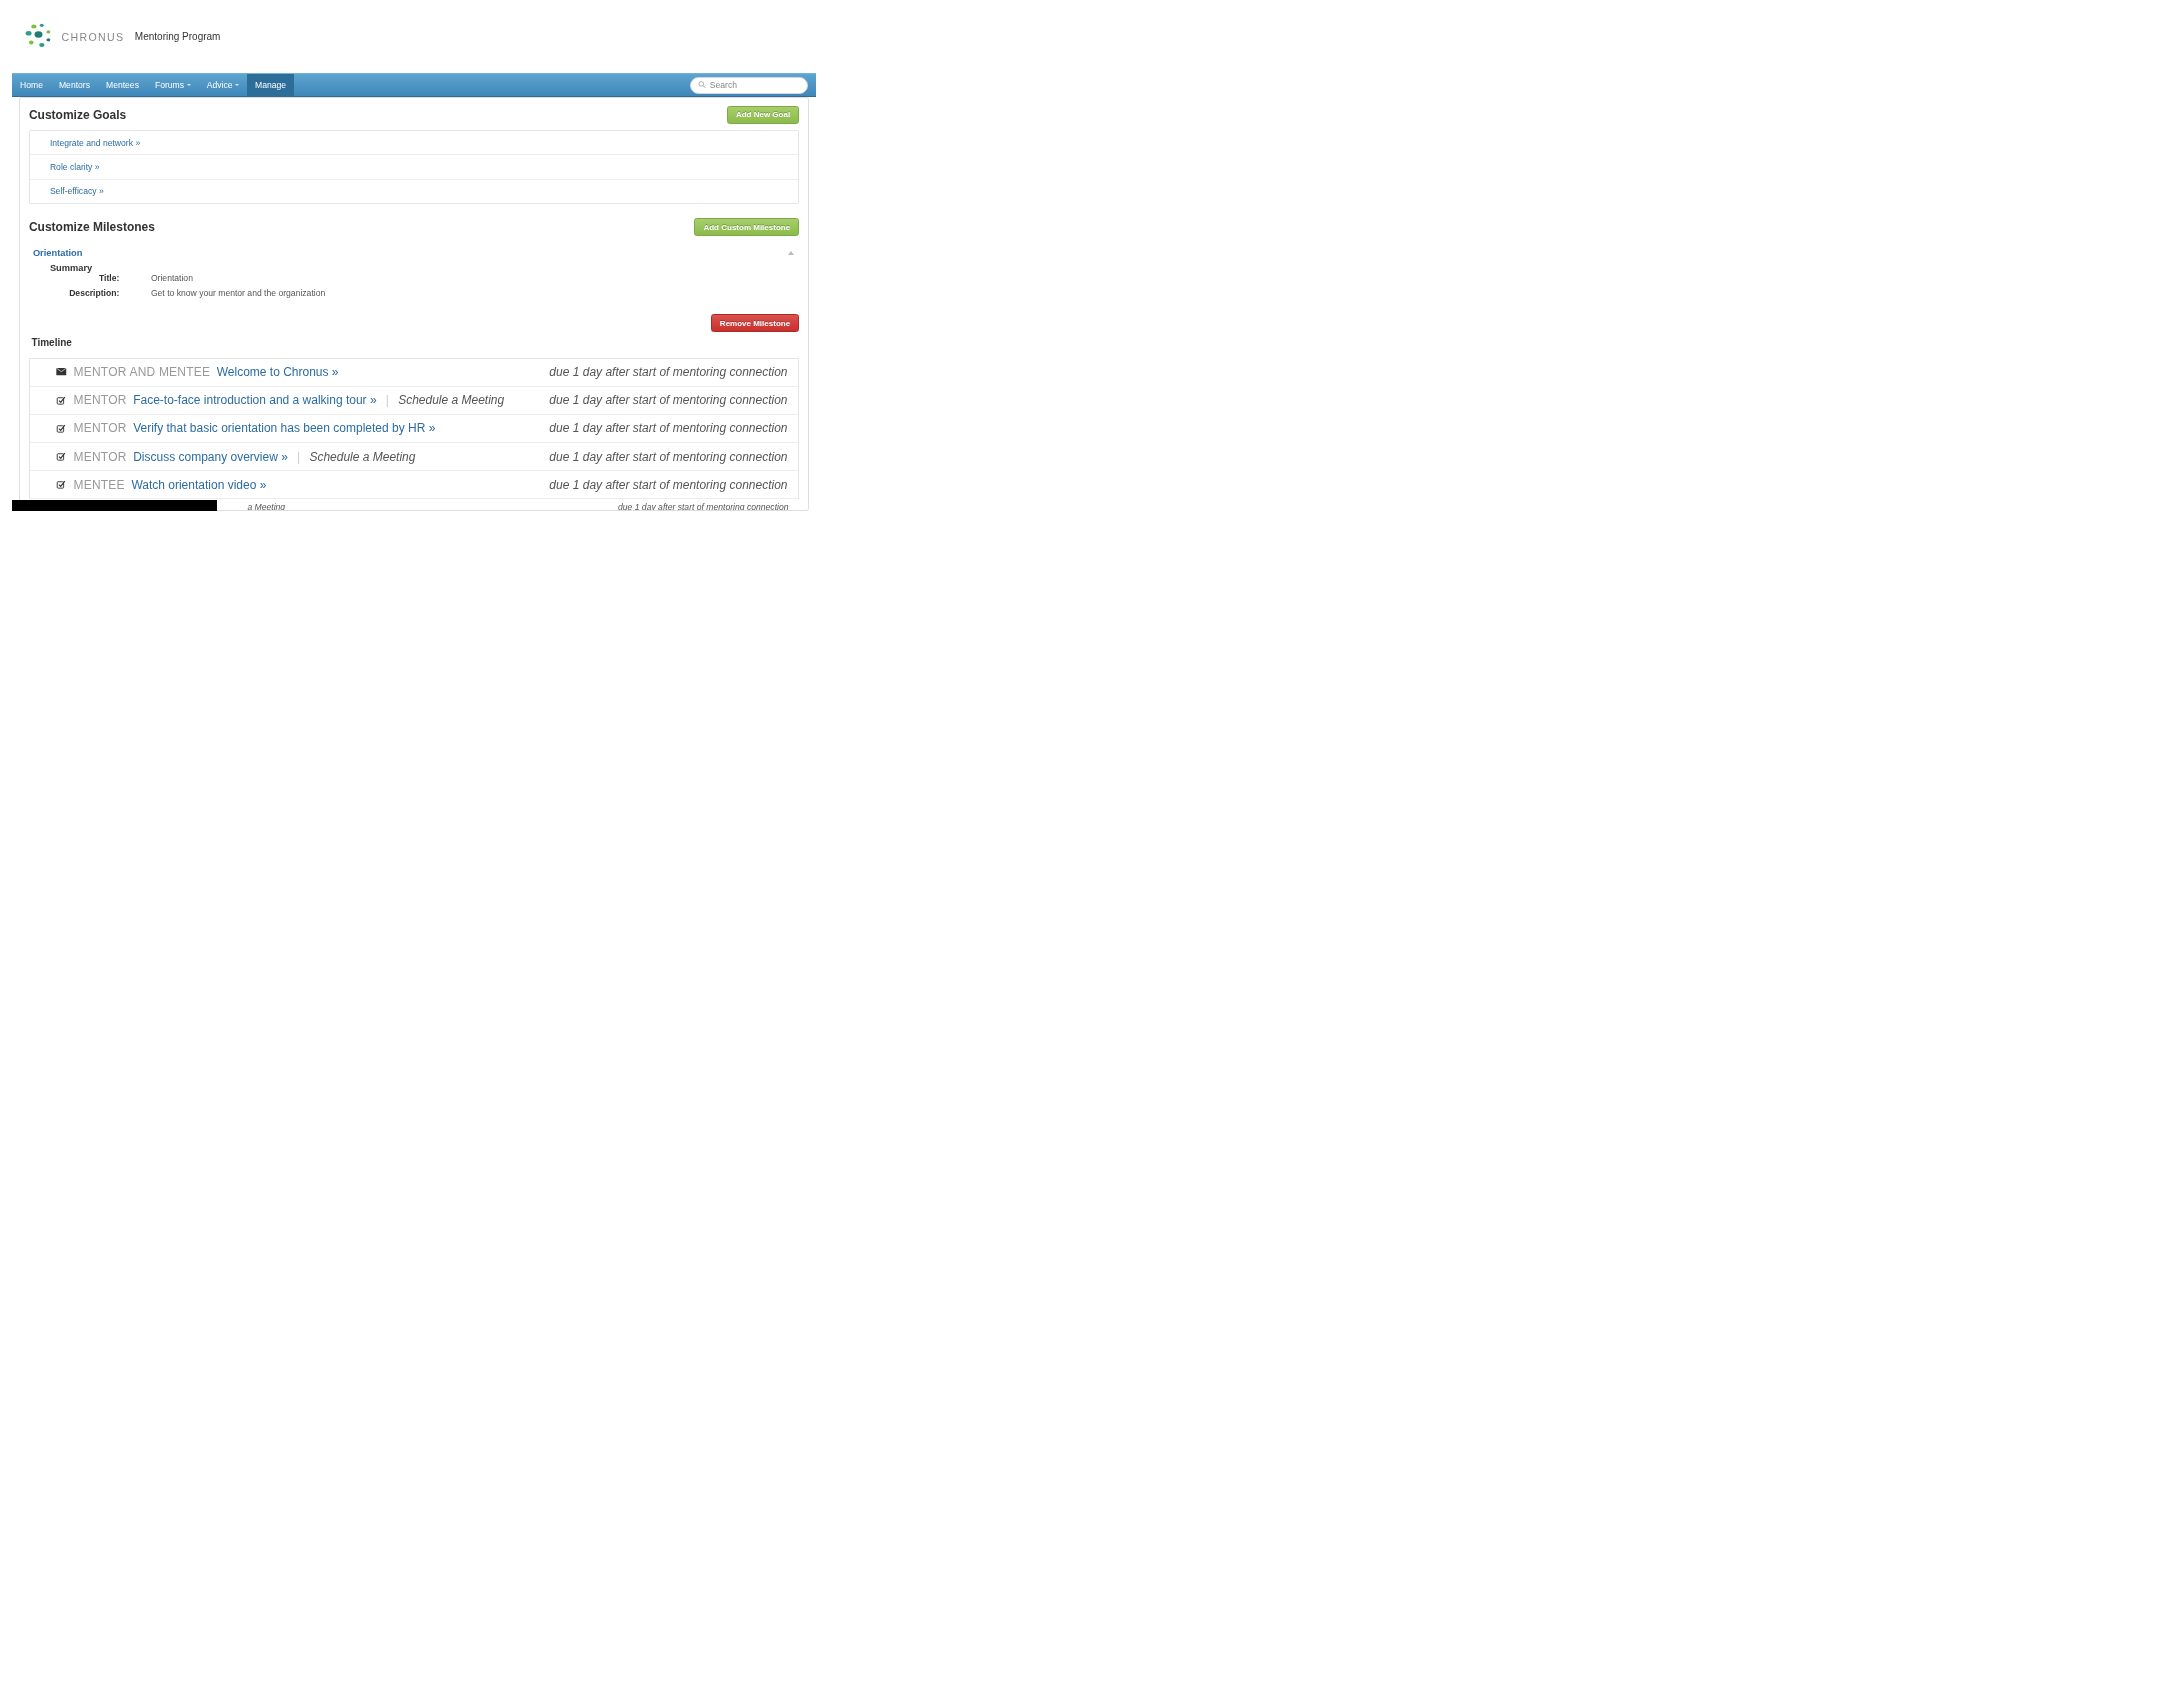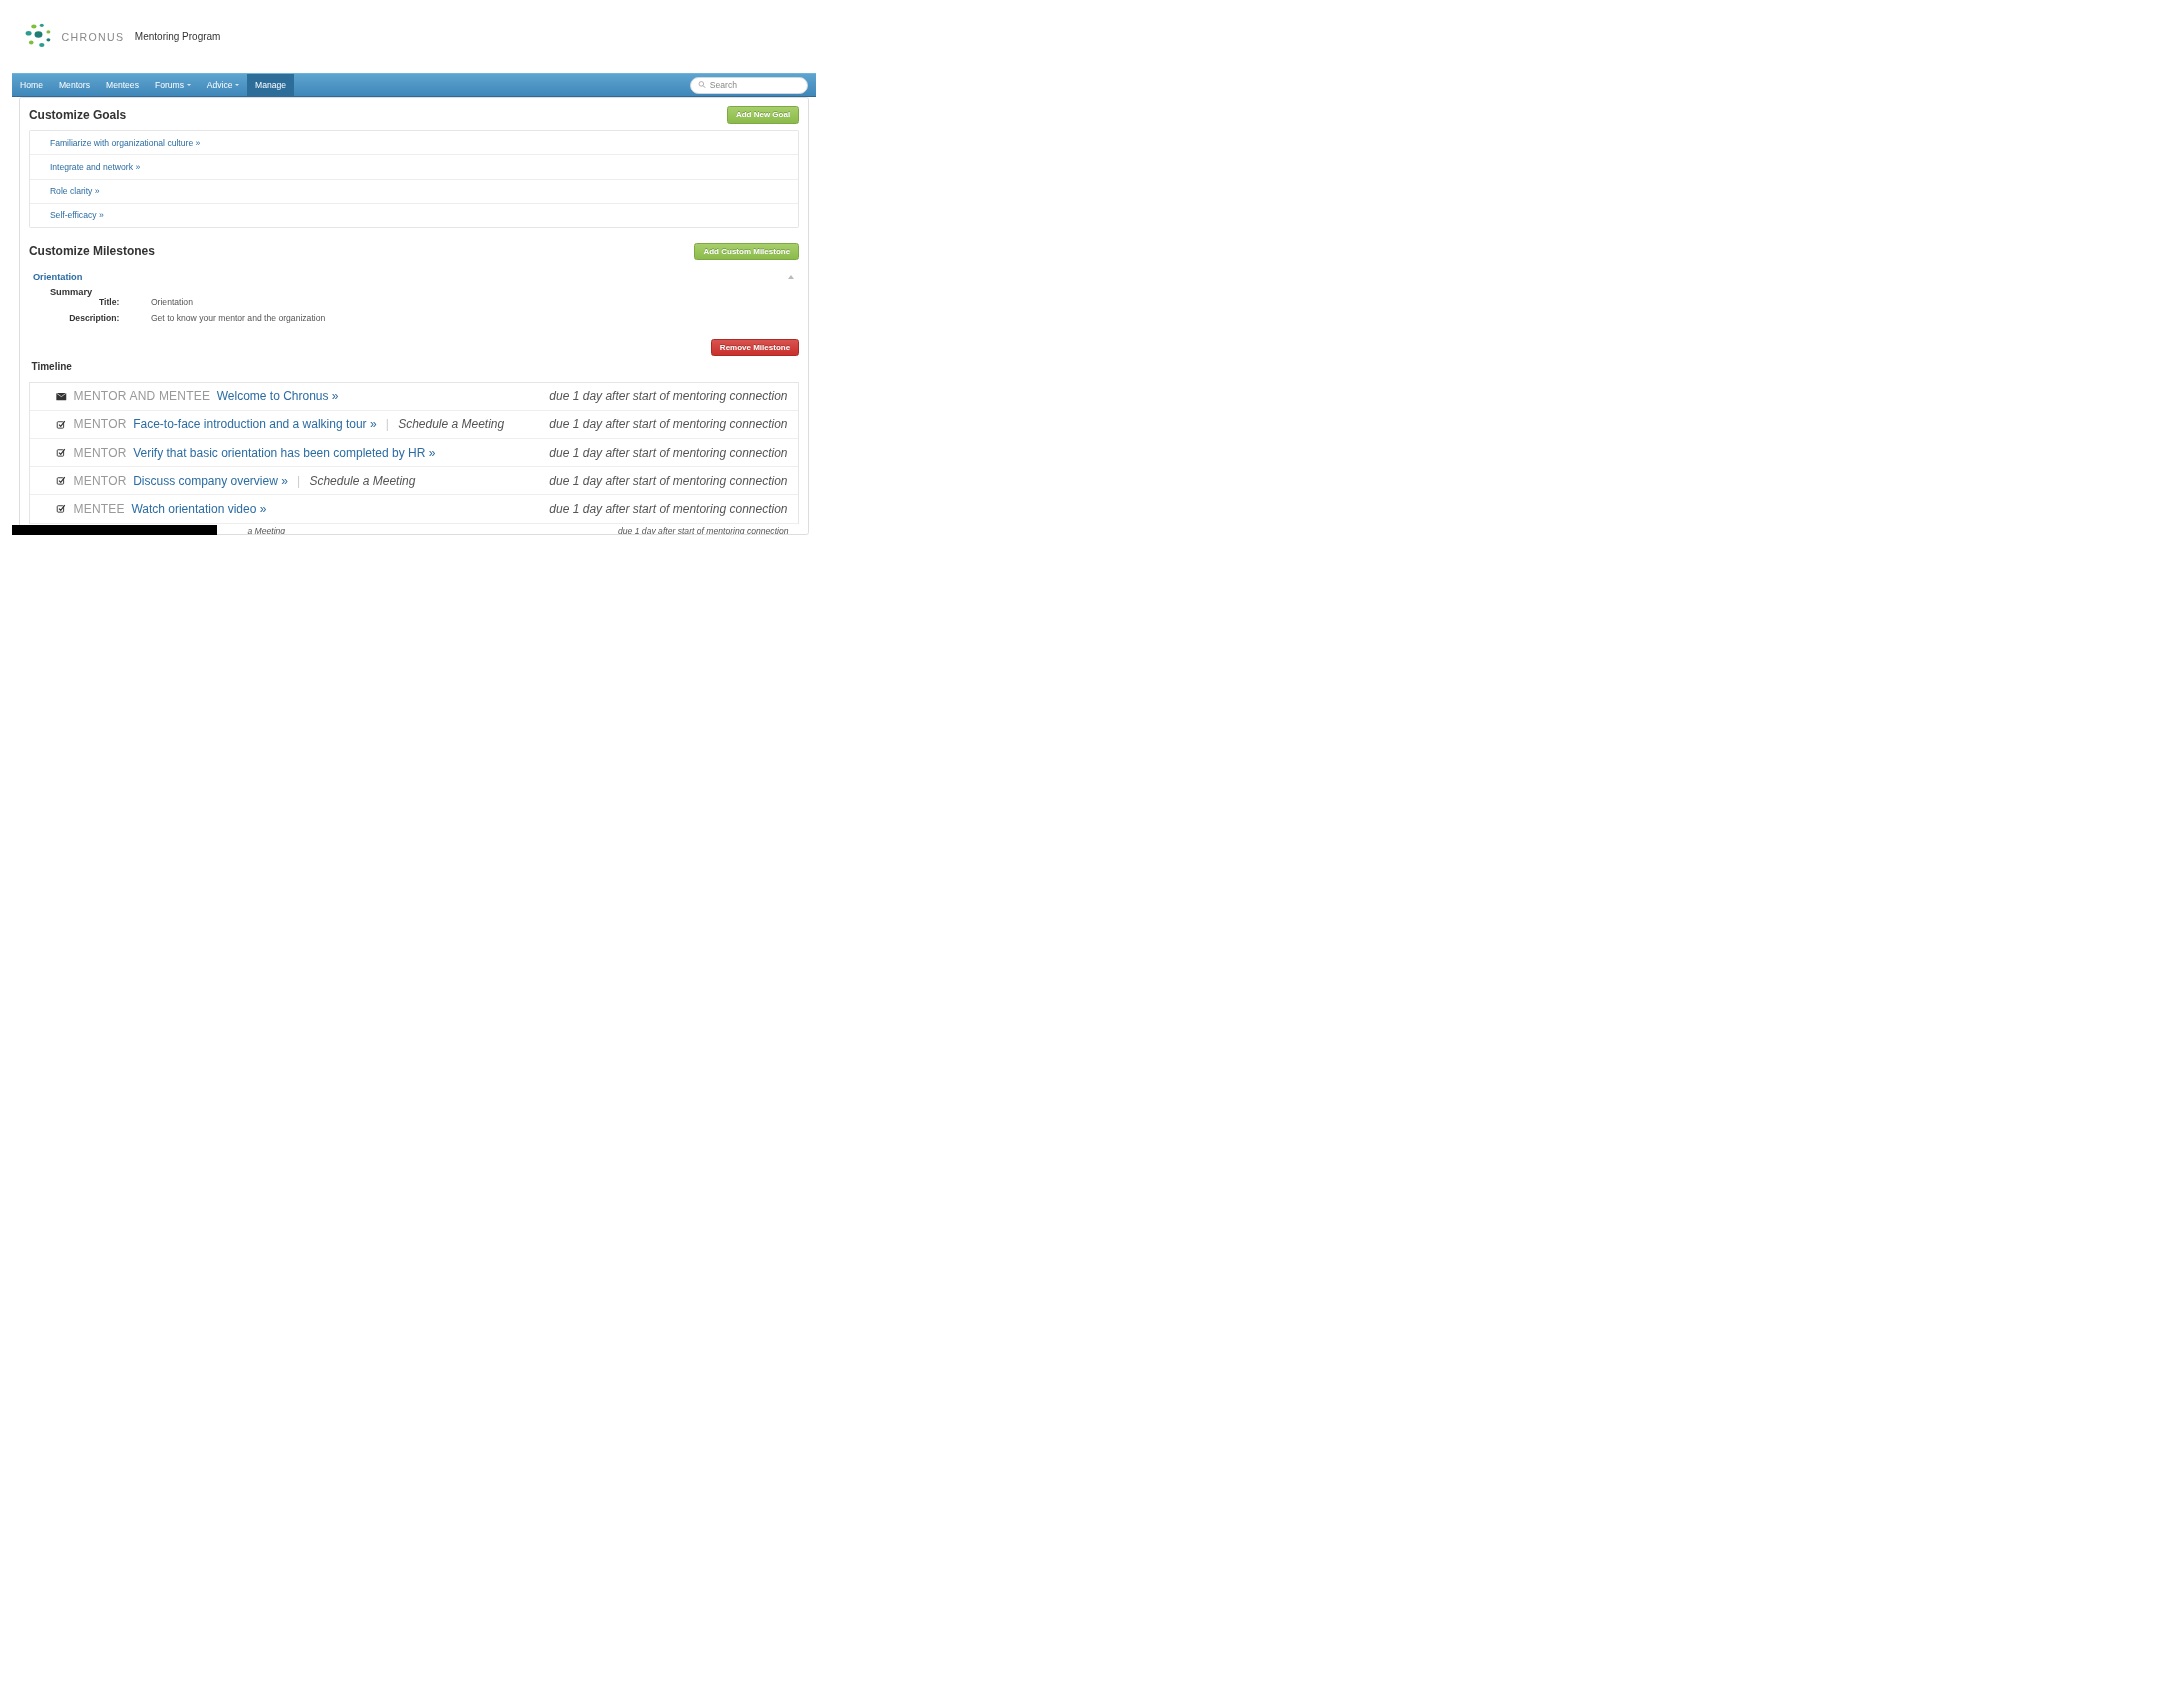--- a/index.html
+++ b/index.html
@@ -296,21 +296,20 @@
   </div>
 
 
   <div class="main-panel">
 
     <div class="section-row">
       <div class="section-title">Customize Goals</div>
       <div class="btn btn-green">Add New Goal</div>
     </div>
     <div class="goals-list" id="goals-list">
-          <div class="goal-item">Familiarize with organizational culture »</div>
           <div class="goal-item">Integrate and network »</div>
           <div class="goal-item">Role clarity »</div>
           <div class="goal-item">Self-efficacy »</div>
         </div>
 
     <div class="section-row">
       <div class="section-title">Customize Milestones</div>
       <div class="btn btn-green">Add Custom Milestone</div>
     </div>
 

